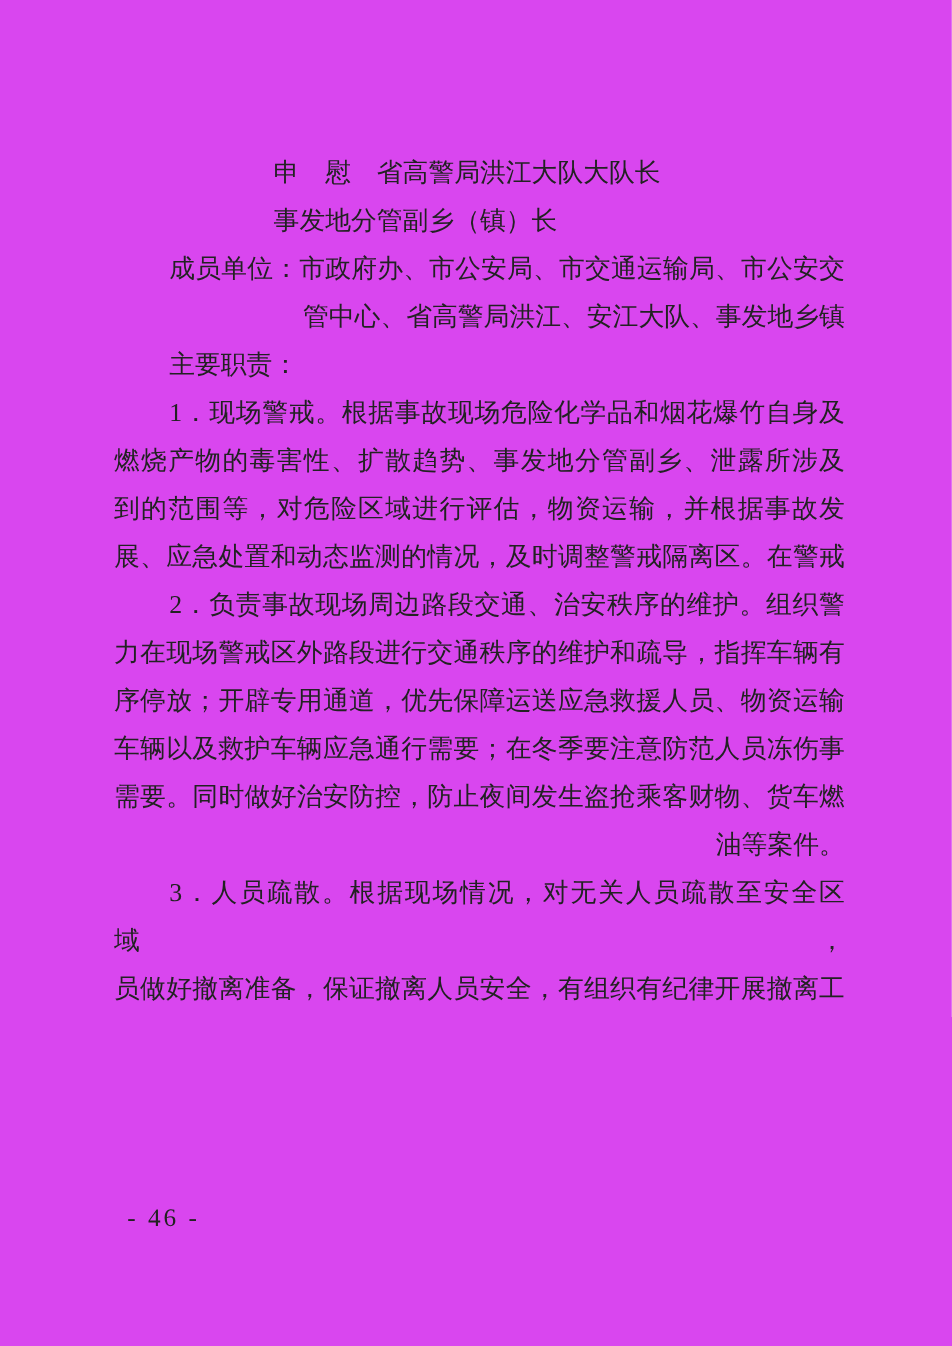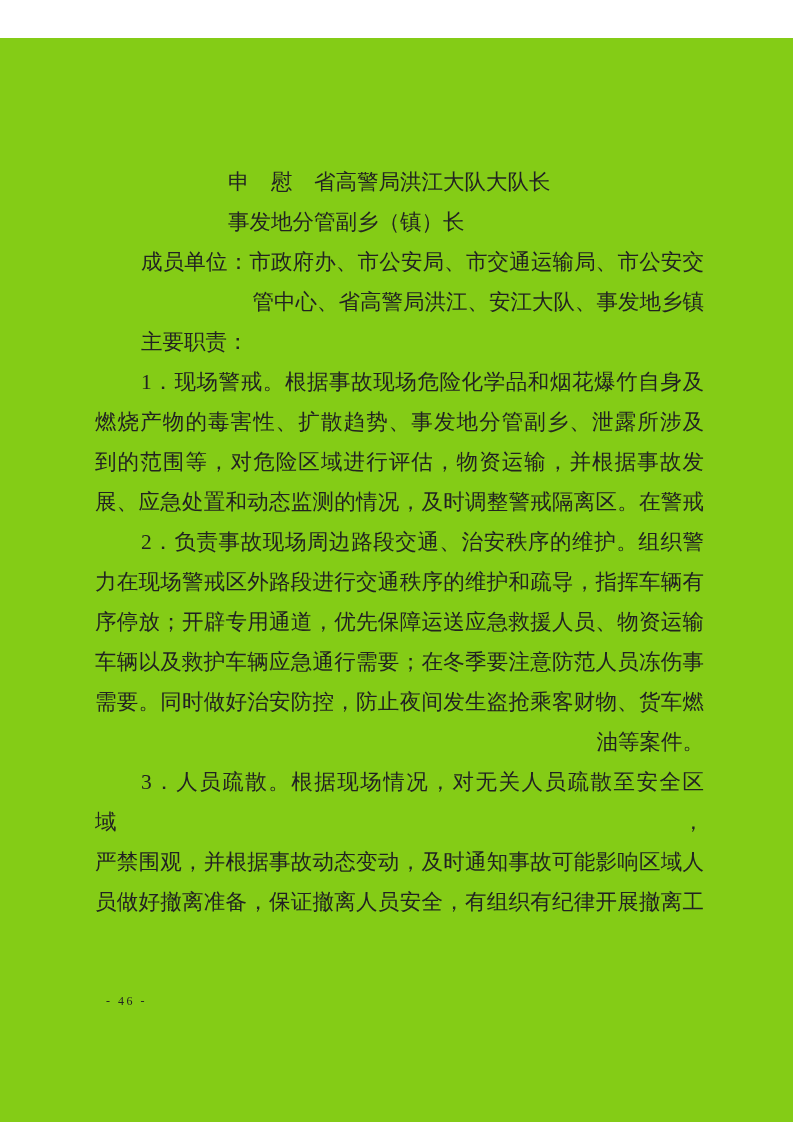--- a/index.html
+++ b/index.html
@@ -11,22 +11,21 @@
     height: 1122px;
     background: #ffffff;
     position: relative;
     overflow: hidden;
     font-family: "Liberation Serif", "DejaVu Serif", serif;
     color: #222222;
   }
   .page {
     position: absolute;
     inset: 0;
-    background: #84cc16;
-    margin-top: 38px;
+    background: #d946ef;
   }
   .content {
     position: absolute;
     left: 95px;
     top: 124px;
     width: 609px;
     font-size: 21.5px;
     line-height: 40px;
   }
   .line {
@@ -45,22 +44,22 @@
   
   .p {
     text-align: justify;
     text-align-last: justify;
   }
   
   .pl { text-align: right; }
   .pageno {
     position: absolute;
     left: 106px;
-    top: 956px;
-    font-size: 12px;
+    top: 1003px;
+    font-size: 21px;
     letter-spacing: 2.5px;
     color: #222222;
   }
 </style>
 </head>
 <body>
 
 <div class="page">
   <div class="content">
 
@@ -73,17 +72,16 @@
       <div class="line p">燃烧产物的毒害性、扩散趋势、事发地分管副乡、泄露所涉及</div>
       <div class="line p">到的范围等，对危险区域进行评估，物资运输，并根据事故发</div>
       <div class="line p">展、应急处置和动态监测的情况，及时调整警戒隔离区。在警戒</div>
       <div class="line pf">2．负责事故现场周边路段交通、治安秩序的维护。组织警</div>
       <div class="line p">力在现场警戒区外路段进行交通秩序的维护和疏导，指挥车辆有</div>
       <div class="line p">序停放；开辟专用通道，优先保障运送应急救援人员、物资运输</div>
       <div class="line p">车辆以及救护车辆应急通行需要；在冬季要注意防范人员冻伤事</div>
       <div class="line p">需要。同时做好治安防控，防止夜间发生盗抢乘客财物、货车燃</div>
       <div class="line pl">油等案件。</div>
       <div class="line pf">3．人员疏散。根据现场情况，对无关人员疏散至安全区域，</div>
-      <div class="line p">严禁围观，并根据事故动态变动，及时通知事故可能影响区域人</div>
       <div class="line p">员做好撤离准备，保证撤离人员安全，有组织有纪律开展撤离工</div>
     </div>
   <div class="pageno">- 46 -</div>
 </div>
 
 </body></html>

